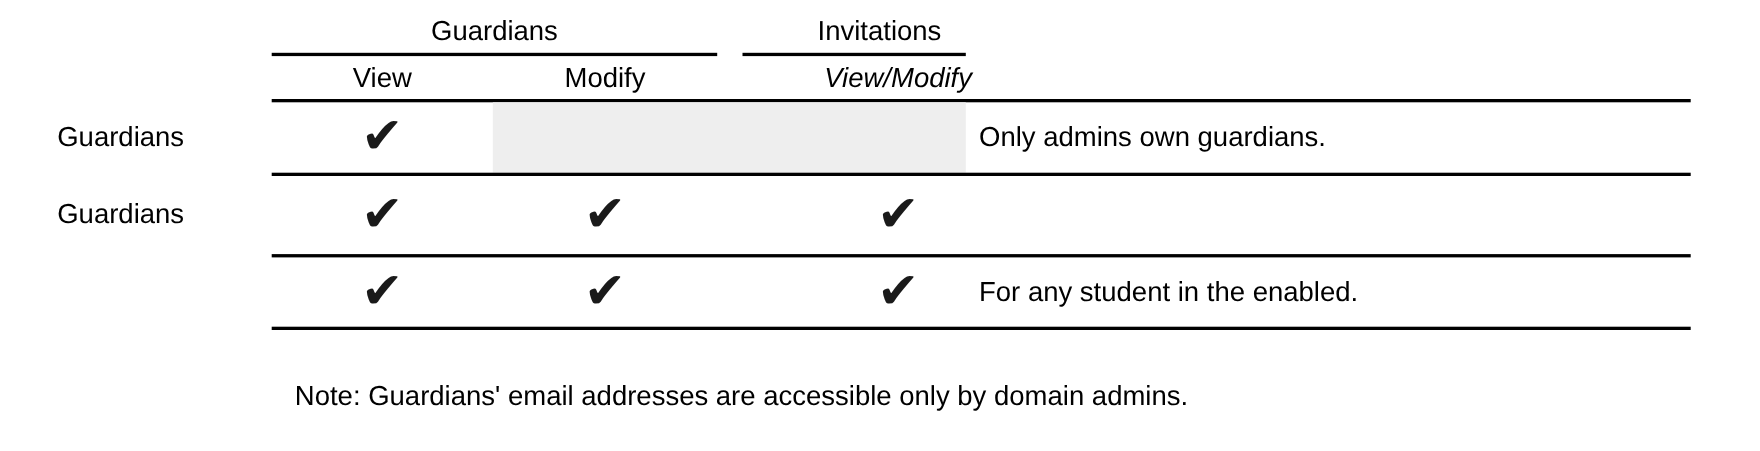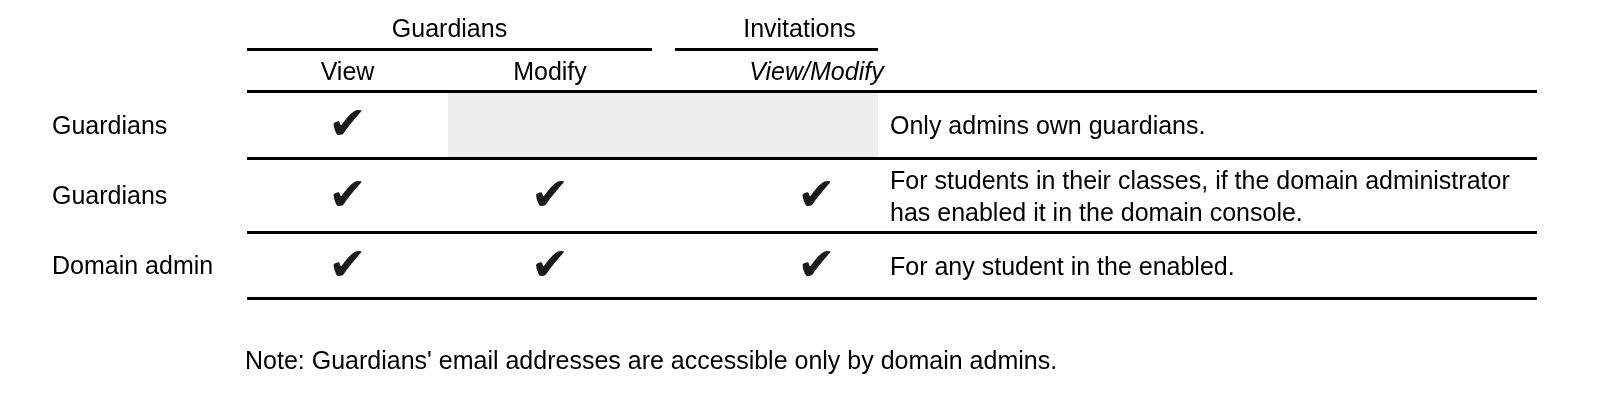--- a/index.html
+++ b/index.html
@@ -79,21 +79,21 @@
   .unavailable-cell {
     position: absolute;
     left: 448px;
     top: 93px;
     width: 430px;
     height: 64px;
     background: #eeeeee;
   }
   .footnote {
     position: absolute;
-    left: 245px;
+    left: 268px;
     top: 345px;
     height: 30px;
     line-height: 30px;
     white-space: nowrap;
   }
 </style>
 </head>
 <body>
 
 <div class="canvas">
@@ -118,27 +118,25 @@
     <div class="desc-cell">Only admins own guardians.</div>
   </div>
 
   <div class="rule" style="left:247px; top:157px; width:1290px;"></div>
 
   <div class="row row-2">
     <div class="role-label">Guardians</div>
     <div class="check-cell col-view">✔</div>
     <div class="check-cell col-modify">✔</div>
     <div class="check-cell col-viewmodify">✔</div>
-    <div class="desc-cell">For students in their classes, if the domain administrator has enabled it in the domain console.</div>
   </div>
 
   <div class="rule" style="left:247px; top:231px; width:1290px;"></div>
 
   <div class="row row-3">
-    <div class="role-label">Domain admin</div>
     <div class="check-cell col-view">✔</div>
     <div class="check-cell col-modify">✔</div>
     <div class="check-cell col-viewmodify">✔</div>
     <div class="desc-cell">For any student in the enabled.</div>
   </div>
 
   <div class="rule" style="left:247px; top:297px; width:1290px;"></div>
 
   <div class="footnote">Note: Guardians' email addresses are accessible only by domain admins.</div>
 

